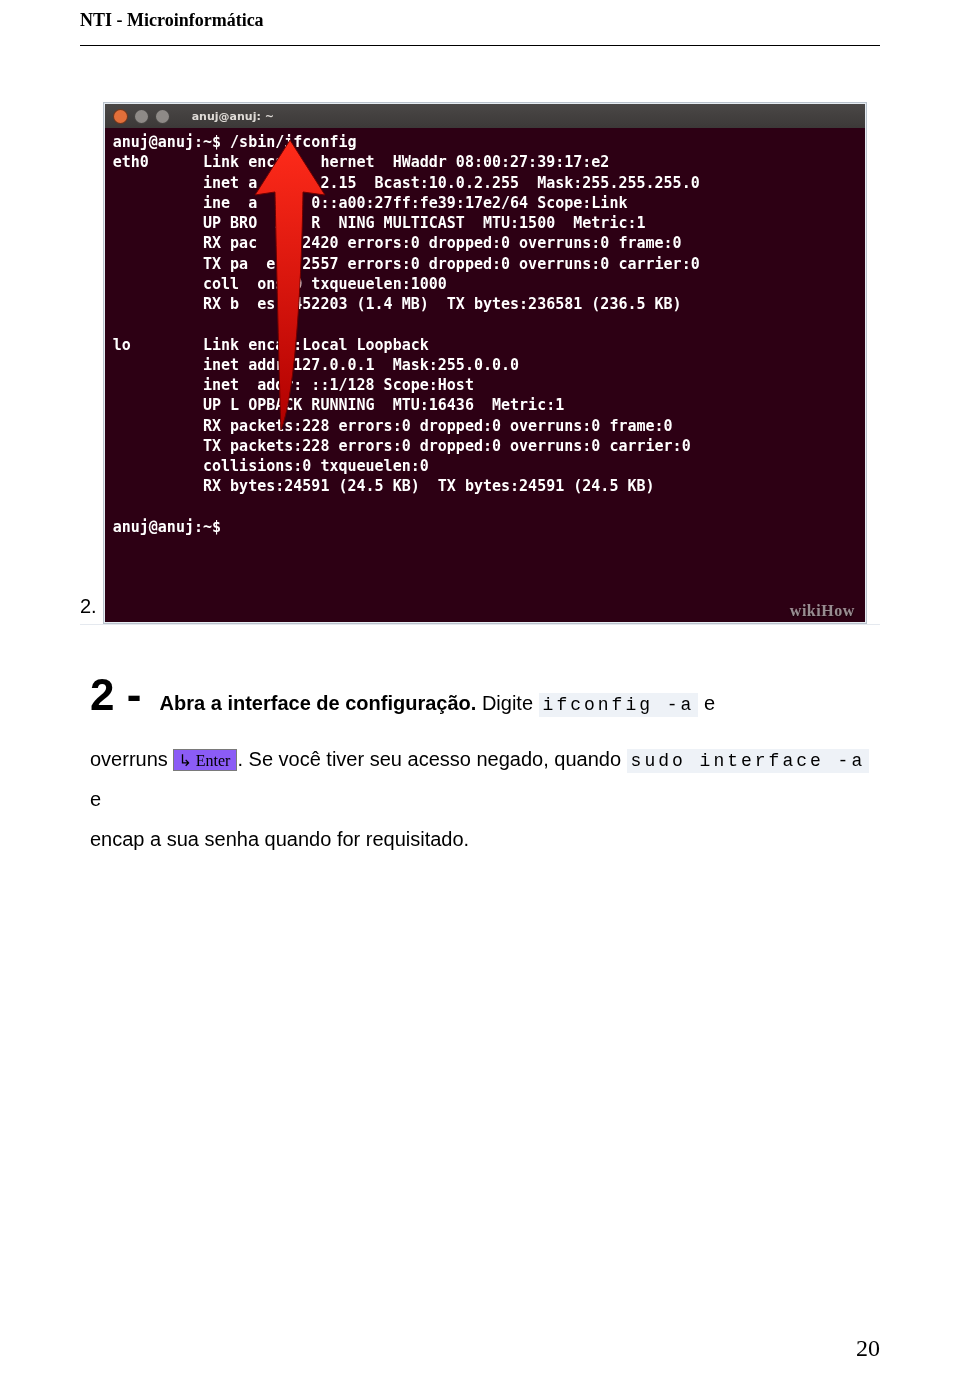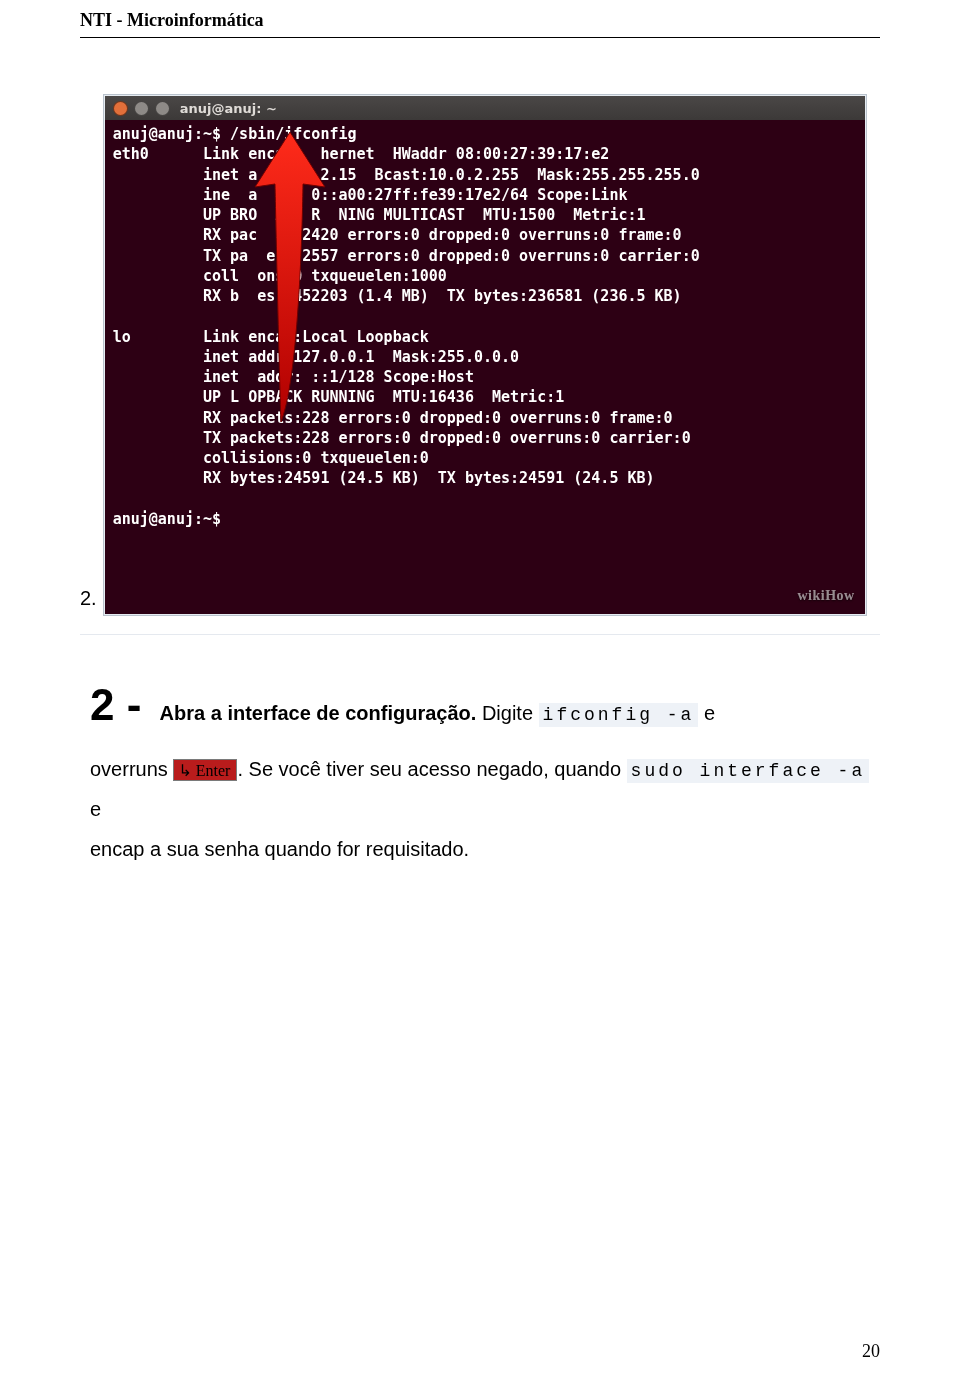--- a/index.html
+++ b/index.html
@@ -12,21 +12,21 @@
   .page {
     padding: 10px 80px 40px 80px;
     position: relative;
     min-height: 1392px;
     box-sizing: border-box;
   }
   .header-title {
     font-family: "Times New Roman", Times, serif;
     font-weight: bold;
     font-size: 18px;
-    margin: 0 0 6px 0;
+    margin: 0 0 14px 0;
   }
   .header-rule {
     border: none;
     border-top: 1px solid #000;
     margin: 0 0 28px 0;
   }
   .step-row {
     display: flex;
     align-items: flex-end;
   }
@@ -53,57 +53,56 @@
     gap: 6px;
   }
   .tb-btn {
     width: 13px; height: 13px; border-radius: 50%;
     border: 1px solid rgba(0,0,0,.5);
   }
   .tb-close { background: #e26f3a; }
   .tb-min   { background: #8e8a87; }
   .tb-max   { background: #8e8a87; }
   .tb-title {
-    color: #dfdbd7; font-size: 13px; font-weight: bold; margin-left: 4px;
+    color: #dfdbd7; font-size: 11px; font-weight: bold; margin-left: 16px;
     font-family: "DejaVu Sans", Arial, sans-serif;
   }
   .term-body {
     background: #2d0014;
     color: #ffffff;
     font-family: "DejaVu Sans Mono", Menlo, Consolas, monospace;
     font-size: 15px;
     font-weight: bold;
     line-height: 1.35;
     padding: 4px 8px 10px 8px;
     white-space: pre;
     position: relative;
     min-height: 480px;
   }
   .watermark {
     position: absolute;
     right: 10px;
-    bottom: 8px;
+    bottom: 0;
     font-family: Georgia, serif;
     font-weight: bold;
-    font-size: 14px;
+    font-size: 16px;
     color: rgba(255,255,255,.55);
     text-shadow: 0 1px 2px rgba(0,0,0,.6);
     letter-spacing: .5px;
   }
   .arrow-svg {
     position: absolute;
     left: 140px;
     top: 12px;
     width: 90px;
     height: 290px;
     pointer-events: none;
   }
   .instruction-box {
     border-top: 1px solid #e5e9ef;
-    margin-top: 18px;
     padding: 26px 10px 26px 10px;
   }
   .big-step {
     font-family: Arial, Helvetica, sans-serif;
     font-weight: bold;
     font-size: 44px;
     margin-right: 6px;
   }
   .instr-bold {
     font-weight: bold;
@@ -117,34 +116,34 @@
     background: #eef2f7;
     padding: 2px 4px;
     font-size: 18px;
     letter-spacing: 3px;
   }
   .key-chip {
     font-family: "Times New Roman", serif;
     border: 1px solid #7a7a7a;
     padding: 1px 6px 0 4px;
     font-size: 16px;
-    background: #b91c1c;
+    background: #8b5cf6;
     display: inline-block;
     line-height: 1.2;
   }
   .instr-para {
     line-height: 2.0;
     font-size: 20px;
   }
   .page-number {
     position: absolute;
     right: 80px;
     bottom: 30px;
     font-family: "Times New Roman", Times, serif;
-    font-size: 18px;
+    font-size: 24px;
   }
 </style>
 </head>
 <body>
 
 <div class="page">
 
   <div class="header-title">NTI - Microinformática</div>
   <hr class="header-rule">
 

